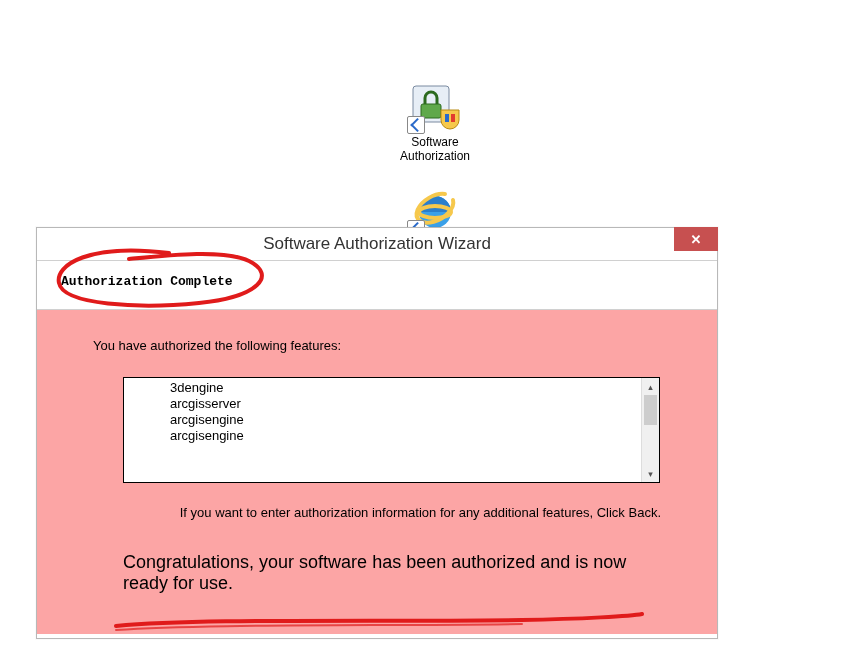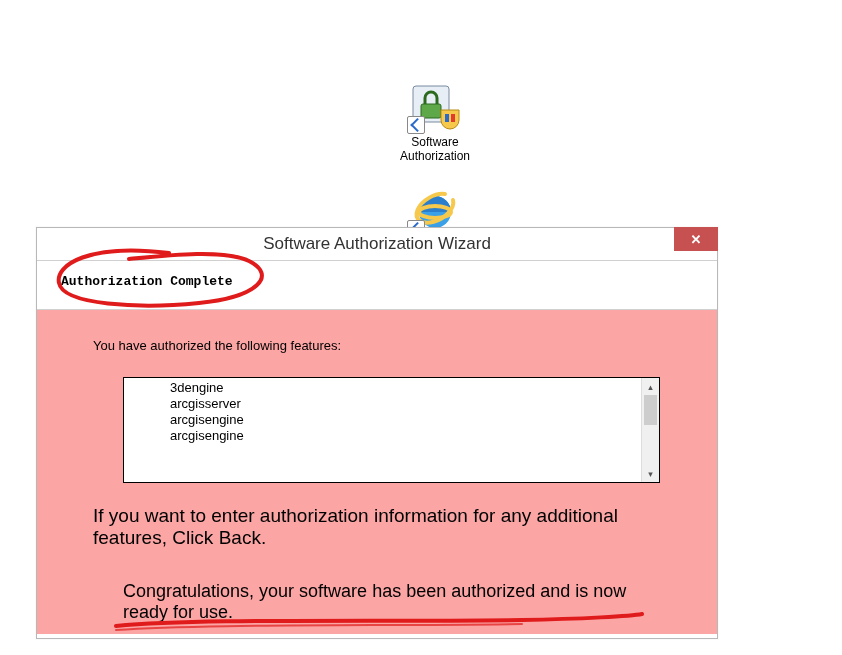--- a/index.html
+++ b/index.html
@@ -156,21 +156,22 @@
     display:flex;align-items:center;justify-content:center;
     color:#555;font-size:9px;
   }
   .scrollbar .thumb {
     background:#cdcdcd;
     height:30px;
     margin:0 2px;
   }
   .msg2 {
     margin-top: 22px;
-    font-size: 19px;
+    font-size: 13px;
+    text-align: right;
   }
   .msg3 {
     margin-top: 32px;
     margin-left: 30px;
     font-size: 18px;
   }
   
   .anno-circle {
     position: absolute;
     left: 12px;

